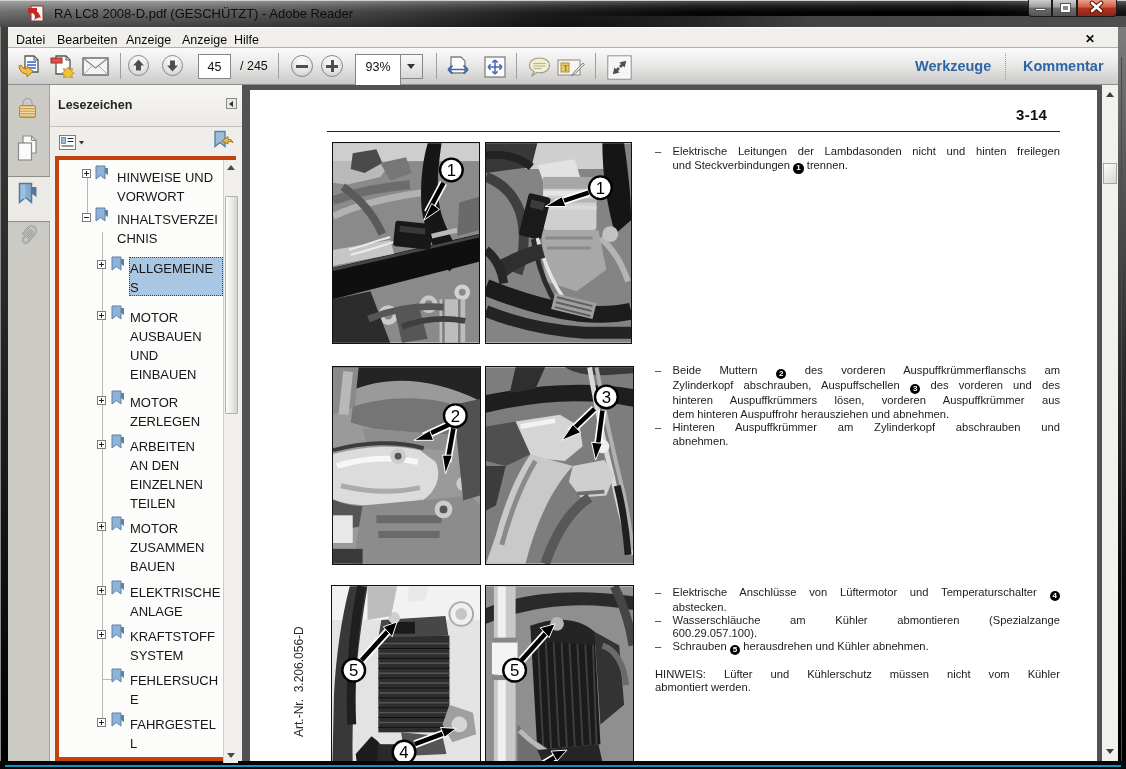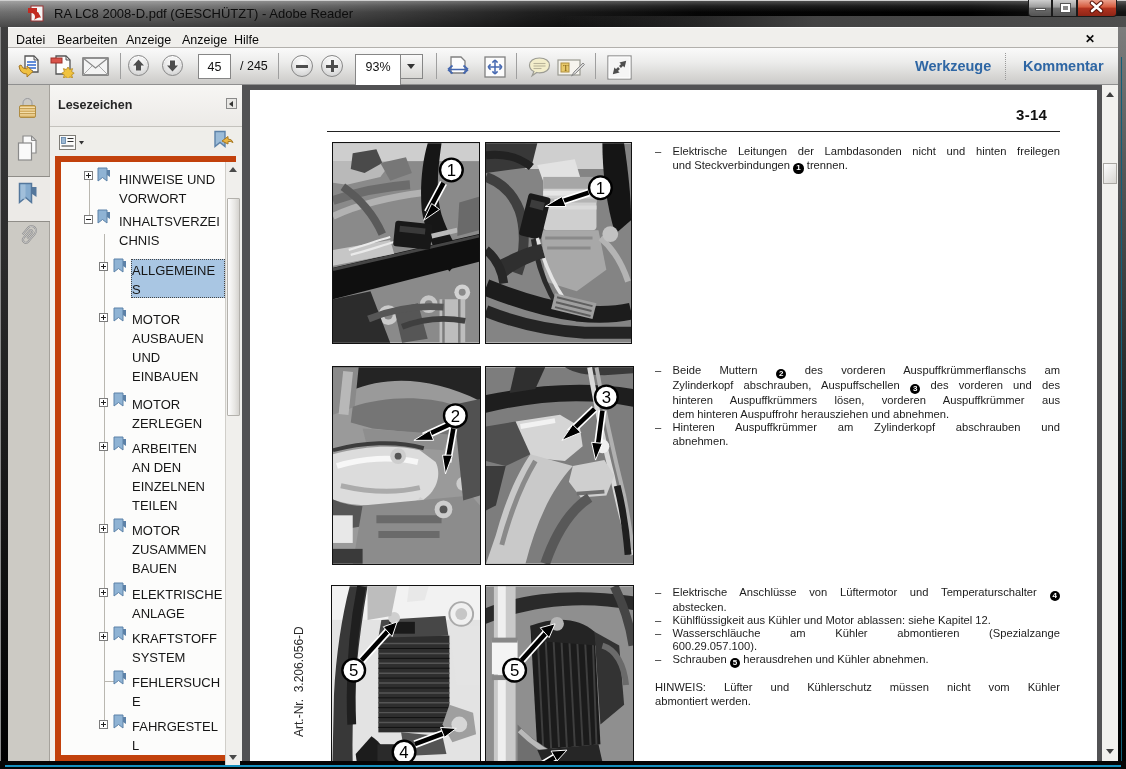--- a/index.html
+++ b/index.html
@@ -51,21 +51,21 @@
   
   #tabstrip { left:8px; top:85px; width:42px; height:676px; background:#cccac4; border-right:1px solid #a5a29c; }
   #acttab { left:8px; top:176px; width:42px; height:46px; background:#eceae7; border-top:1px solid #8f8d88; border-bottom:1px solid #8f8d88; }
 
   #panel { left:50px; top:85px; width:192px; height:676px; background:#f1f0ed; }
   #panelhead { position:absolute; left:0; top:0; width:228px; height:42px;
      background:linear-gradient(to bottom,#f7f6f4, #eceae7); border-bottom:1px solid #c4c2bd; }
   #panelhead .t { position:absolute; left:8px; top:13px; font-size:12.5px; font-weight:bold; color:#262626; }
   #optrow { position:absolute; left:0; top:42px; width:192px; height:29px; background:#efeeea; }
   #tree { position:absolute; left:5px; top:71px; width:181px; height:605px; background:#fcfcfb;
-     border:6px solid #c2410c; }
+     border:4px solid #c2410c; }
   .titem { position:absolute; left:0; font-size:13px; line-height:19.3px; color:#161616; white-space:nowrap; }
   .plus { position:absolute; width:9px; height:9px; background:#fff; border:1px solid #7c7c7c; }
   .plus:before, .plus:after { content:""; position:absolute; background:#222; }
   .plus:before { left:1px; top:3px; width:5px; height:1px; }
   .plusv:after { left:3px; top:1px; width:1px; height:5px; }
   .guide { position:absolute; width:1px; background:#b9b7b0; }
   #sel { position:absolute; left:70px; top:97px; width:94px; height:39px; background:#a9c6e3; border:1px dotted #444; }
 
   
   #tscroll { position:absolute; left:164px; top:0px; width:15px; height:603px; background:#f0efec; border-left:1px solid #d0cec9; }
@@ -585,21 +585,20 @@
       </div>
       <div class="ptext" style="left:405px;top:274px;">
         <div class="bl"><div class="jl">Beide Muttern <span class="num">2</span> des vorderen Auspuffkrümmerflanschs am</div><div class="jl">Zylinderkopf abschrauben, Auspuffschellen <span class="num">3</span> des vorderen und des</div><div class="jl">hinteren Auspuffkrümmers lösen, vorderen Auspuffkrümmer aus</div>
         dem hinteren Auspuffrohr herausziehen und abnehmen.</div>
         <div class="bl"><div class="jl">Hinteren Auspuffkrümmer am Zylinderkopf abschrauben und</div>
         abnehmen.</div>
       </div>
       <div class="ptext" style="left:405px;top:496px;line-height:13.1px;">
         <div class="bl"><div class="jl">Elektrische Anschlüsse von Lüftermotor und Temperaturschalter <span class="num">4</span></div>
         abstecken.</div>
-        <div class="bl">Kühlflüssigkeit aus Kühler und Motor ablassen: siehe Kapitel 12.</div>
         <div class="bl"><div class="jl">Wasserschläuche am Kühler abmontieren (Spezialzange</div>
         600.29.057.100).</div>
         <div class="bl">Schrauben <span class="num">5</span> herausdrehen und Kühler abnehmen.</div>
         <div style="height:13.1px"></div>
         <div><div class="jl">HINWEIS: Lüfter und Kühlerschutz müssen nicht vom Kühler</div>
         abmontiert werden.</div>
       </div>
     </div>
     <div style="position:absolute;left:43px;top:535px;width:12px;height:110px;">
       <div style="position:absolute;left:-50px;top:49px;width:112px;transform:rotate(-90deg);font-size:12px;color:#2a2a2a;white-space:nowrap;">Art.-Nr.&nbsp; 3.206.056-D</div>

